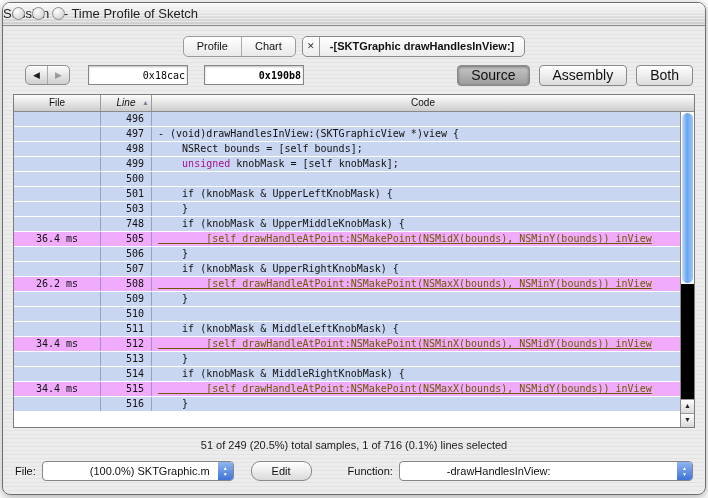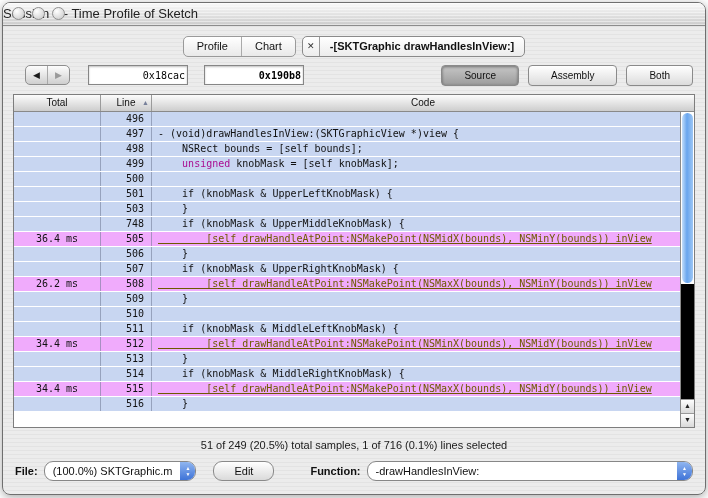--- a/index.html
+++ b/index.html
@@ -28,30 +28,30 @@
   .controlsrow{display:flex;align-items:center;margin:7px 12px 0 22px;height:22px;}
   .nav{display:flex;height:18px;border:1px solid #8e8e8e;border-radius:5px;overflow:hidden;
     background:linear-gradient(#fdfdfd,#cfcfcf);}
   .navbtn{width:21px;text-align:center;font-size:9px;line-height:18px;}
   .navbtn.back{border-right:1px solid #a8a8a8;color:#1a1a1a;}
   .navbtn.fwd{color:#9a9a9a;}
   .addr{width:94px;height:16px;margin-left:18px;border:1px solid #868686;background:#fff;
     font:10px "DejaVu Sans Mono",monospace;text-align:right;box-shadow:inset 0 1px 2px rgba(0,0,0,.25);}
   .addr+.addr{margin-left:16px;font-weight:bold;}
   .viewbtns{margin-left:auto;display:flex;gap:9px;}
-  .btn{height:19px;padding:0 22px;border:1px solid #8a8a8a;border-radius:4px;font-size:10px;line-height:19px;
+  .btn{height:19px;padding:0 13px;border:1px solid #8a8a8a;border-radius:4px;font-size:14px;line-height:19px;
     background:linear-gradient(#fff,#dcdcdc);color:#111;}
   .btn.sel{background:linear-gradient(#c6c6c6,#9c9c9c);box-shadow:inset 0 1px 3px rgba(0,0,0,.45);}
   
   .tablewrap{margin:8px 10px 0 10px;border:1px solid #7d7d7d;background:#fff;position:relative;}
   .thead{display:flex;height:16px;background:linear-gradient(#fcfcfc,#cdcdcd);border-bottom:1px solid #898989;
     font-size:10px;color:#111;}
   .th{line-height:16px;text-align:center;box-sizing:border-box;}
   .th-total{width:87px;border-right:1px solid #9b9b9b;}
-  .th-line{width:51px;border-right:1px solid #9b9b9b;position:relative;}
+  .th-line{width:51px;border-right:1px solid #9b9b9b;position:relative;font-style:italic;}
   .sort{position:absolute;right:2px;top:0;font-size:7px;color:#77809a;line-height:16px;}
   .th-code{flex:1;}
   .tbody{position:relative;height:315px;}
   .rows{margin-right:14px;}
   .trow{display:flex;height:14px;background:#c8d6f1;border-bottom:1px solid #fff;
     font:10px/14px "DejaVu Sans Mono",monospace;color:#111;}
   .trow.hot{background:#f0abfc;}
   .trow.selected{background:#9d9450;box-shadow:inset 0 1px 0 #6b6430,inset 0 -1px 0 #6b6430;}
   .c-total{width:87px;text-align:center;border-right:1px solid rgba(110,120,145,.55);box-sizing:border-box;}
   .c-line{width:51px;text-align:right;padding-right:7px;border-right:1px solid rgba(110,120,145,.55);box-sizing:border-box;}
@@ -63,22 +63,22 @@
   .vscroll{position:absolute;top:0;right:0;bottom:0;width:14px;border-left:1px solid #8a8a8a;
     box-sizing:border-box;background:#fff;display:flex;flex-direction:column;}
   .vthumb{height:170px;margin:1px;border-radius:6px;
     background:linear-gradient(90deg,#c3defa,#68a5ee 45%,#9dc6f4);}
   .vtrack{flex:1;background:#000;}
   .varrow{height:13px;background:linear-gradient(#fdfdfd,#d9d9d9);border-top:1px solid #999;
     text-align:center;font-size:7px;line-height:12px;color:#222;}
   
   .status{text-align:center;font-size:11px;color:#1a1a1a;margin-top:11px;}
   .footer{display:flex;align-items:center;margin:10px 12px 0 12px;font-size:11px;color:#111;}
-  .flabel{margin-right:6px;font-weight:bold;}
-  .popup{display:flex;height:18px;border:1px solid #878787;border-radius:9px;overflow:hidden;background:#fff;}
+  .flabel{margin-right:6px;}
+  .popup{display:flex;height:18px;border:1px solid #878787;border-radius:4px;overflow:hidden;background:#fff;padding-left:39px;}
   .popup .ptext{padding:0 8px;line-height:18px;white-space:nowrap;overflow:hidden;}
   .parrows{width:15px;display:flex;flex-direction:column;justify-content:center;align-items:center;
     background:linear-gradient(#8fb5f0,#3f74d8);color:#fff;font-size:5px;line-height:6px;}
   .editbtn{height:18px;padding:0 20px;margin-left:17px;border:1px solid #8a8a8a;border-radius:9px;
     font-size:11px;line-height:18px;background:linear-gradient(#fff,#dadada);}
   .funclabel{margin-left:36px;margin-right:6px;}
   .funcpopup{flex:1;}
   .funcpopup .ptext{flex:1;}
 </style>
 </head>
@@ -115,21 +115,21 @@
     <input class="addr" value="0x190b8" style="">
     <div class="viewbtns">
       <div class="btn sel">Source</div>
       <div class="btn">Assembly</div>
       <div class="btn">Both</div>
     </div>
   </div>
 
   <div class="tablewrap">
     <div class="thead">
-      <div class="th th-total">Total</div>
+      <div class="th th-total">File</div>
       <div class="th th-line"><span>Line</span><span class="sort">▲</span></div>
       <div class="th th-code">Code</div>
     </div>
     <div class="tbody">
       <div class="rows">
           <div class="trow normal">
             <div class="c-total"></div>
             <div class="c-line">496</div>
             <div class="c-code"></div>
           </div>

